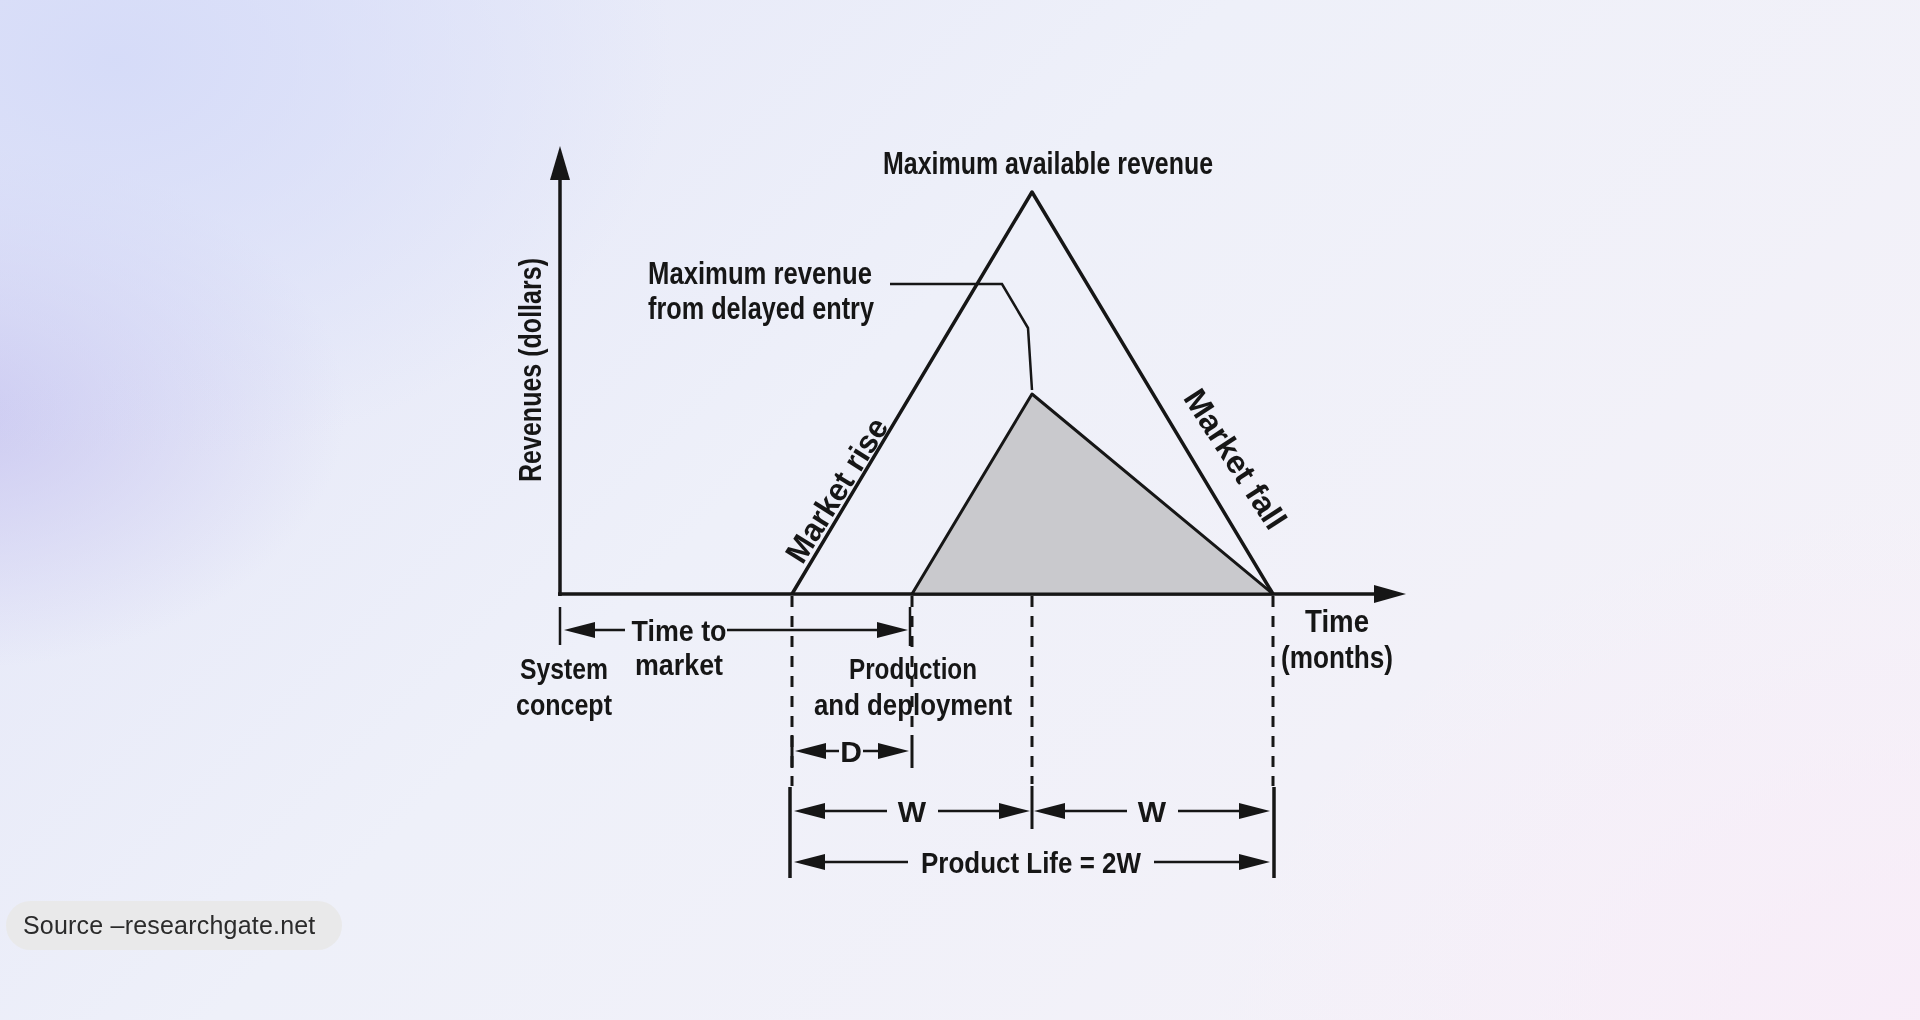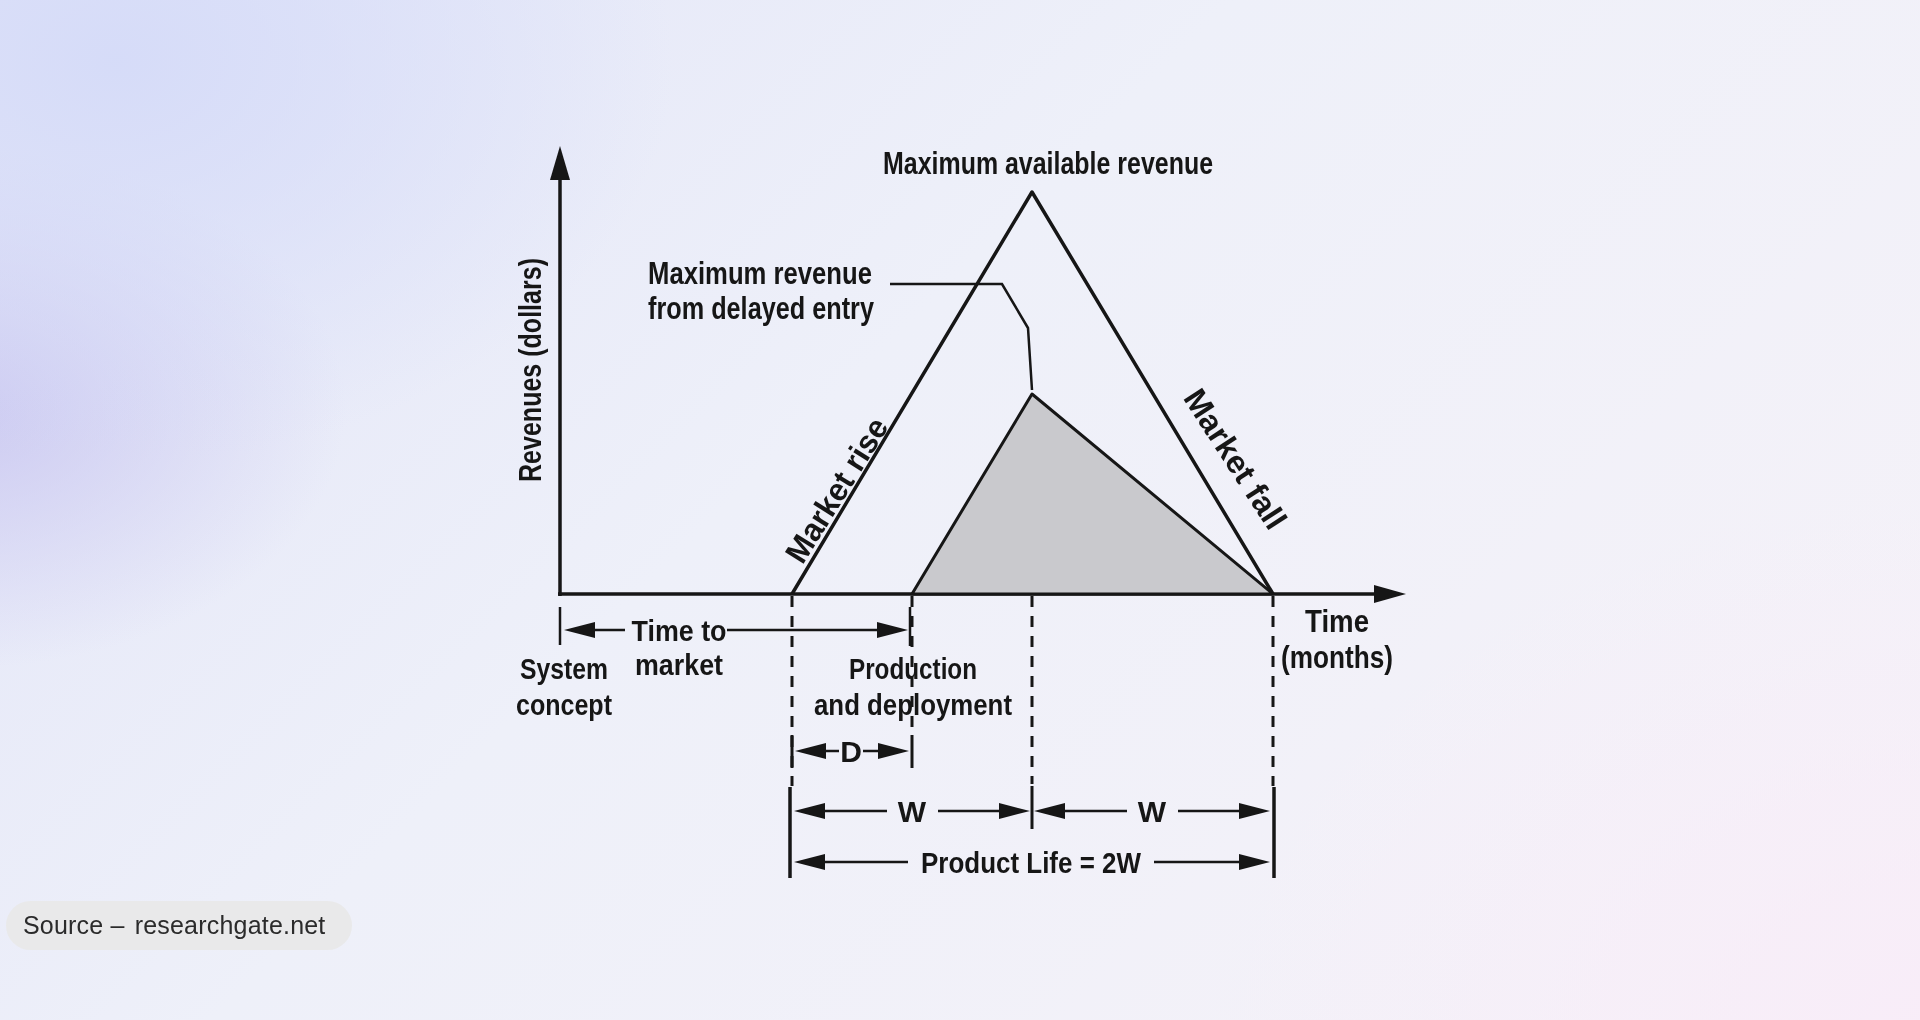--- a/index.html
+++ b/index.html
@@ -30,21 +30,21 @@
   .arrow{fill:var(--line);stroke:none;}
   .shade{fill:var(--shaded-fill);stroke:var(--line);stroke-width:3;stroke-linejoin:round;}
   .tri{stroke-linejoin:round;}
   text{fill:var(--text);font-family:"Liberation Sans","DejaVu Sans",sans-serif;font-weight:bold;}
   .t32{font-size:32px;}
   .t30{font-size:30px;}
   .mid{text-anchor:middle;}
   .start{text-anchor:start;}
   .source-pill{
     position:absolute;left:6px;top:901px;height:49px;
-    display:inline-flex;align-items:center;gap:10px;
+    display:inline-flex;align-items:center;
     padding:0 26px 0 17px;border-radius:25px;
     background:var(--pill-bg);
     font-size:25px;color:var(--pill-text);font-weight:400;
     letter-spacing:0.2px;
   }
 </style>
 </head>
 <body>
 
 <div class="figure-layer">

